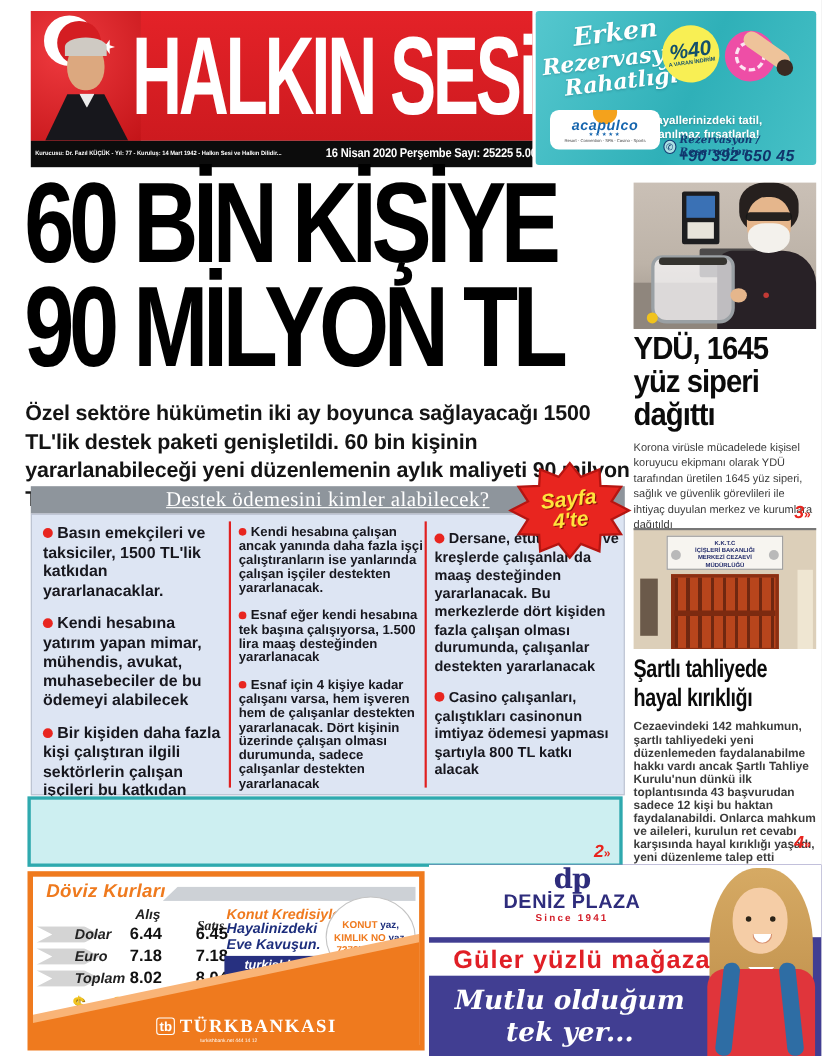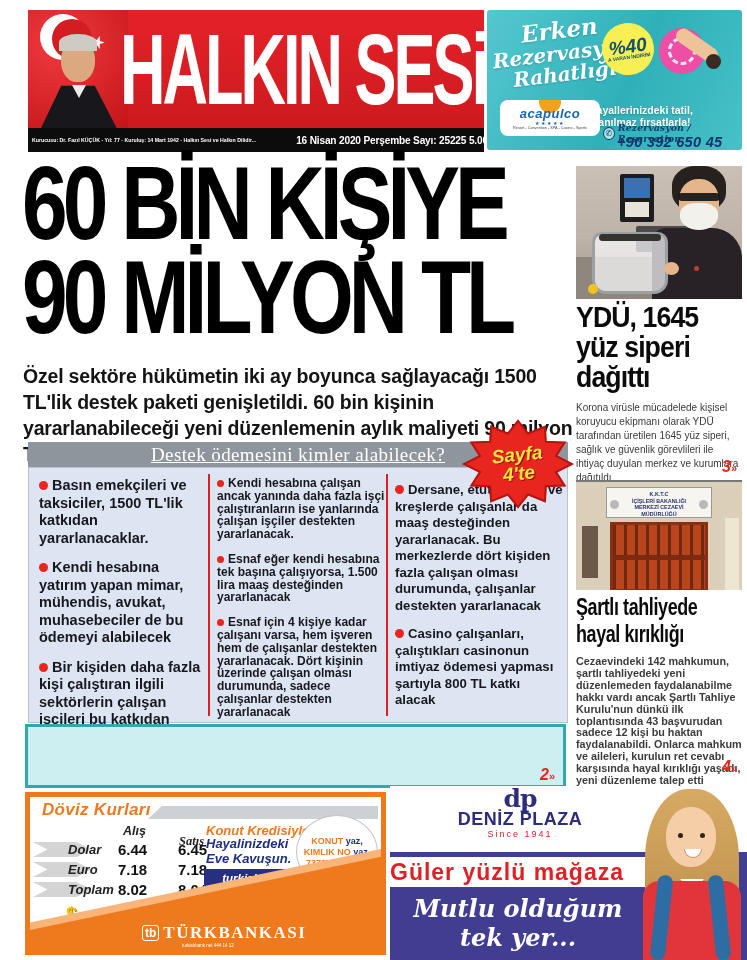--- a/index.html
+++ b/index.html
@@ -137,22 +137,22 @@
   .b-mark{font-size:12px;border:1.5px solid #fff;border-radius:3px;padding:0 2px;font-weight:900;}
   .b-word{font-family:"Liberation Serif",serif;font-size:17px;font-weight:bold;letter-spacing:1.5px;}
   .b-logosub{position:absolute;left:152px;top:146px;color:#fff;font-size:4.5px;}
 
   
   #plaza{position:absolute;left:390px;top:786px;width:357px;height:174px;background:#413e92;overflow:hidden;}
   .p-top{position:absolute;left:0;top:0;width:100%;height:66px;background:#fff;}
   .p-logo{position:absolute;left:58px;top:1px;width:144px;text-align:center;color:#2e2c7c;}
   .dp{font-size:25px;font-weight:900;letter-spacing:-1px;line-height:23px;font-family:"DejaVu Serif",serif;}
   .p-brand{font-size:18px;font-weight:900;letter-spacing:.5px;line-height:18px;}
-  .p-since{font-size:9px;font-weight:normal;color:#d31f2a;letter-spacing:2px;line-height:12px;}
-  .p-band{position:absolute;left:0;top:71px;width:256px;height:30px;background:#fff;display:flex;align-items:center;justify-content:flex-start;}
+  .p-since{font-size:9px;font-weight:bold;color:#d31f2a;letter-spacing:2px;line-height:12px;}
+  .p-band{position:absolute;left:0;top:71px;width:256px;height:30px;background:#fff;display:flex;align-items:center;justify-content:flex-end;}
   .p-band span{color:#e01f26;font-size:23px;font-weight:900;letter-spacing:1px;}
   .p-script{position:absolute;left:0;top:108px;width:256px;text-align:center;color:#fff;font-family:"DejaVu Serif",serif;font-style:italic;font-weight:bold;font-size:24px;line-height:29px;}
   .girl{position:absolute;right:2px;top:3px;width:106px;height:171px;}
   .g-hair{position:absolute;left:6px;top:0;width:94px;height:152px;background:linear-gradient(180deg,#d6aa64,#bd8d49);border-radius:46% 46% 34% 34%;}
   .g-face{position:absolute;left:27px;top:18px;width:50px;height:60px;background:#f5cda6;border-radius:48%;}
   .g-eye{position:absolute;width:5px;height:5px;background:#2c2418;border-radius:50%;top:44px;}
   .g-eyeL{left:39px;}.g-eyeR{left:61px;}
   .g-smile{position:absolute;left:45px;top:60px;width:16px;height:8px;background:#fff;border:1px solid #d78f6d;border-top:none;border-radius:0 0 9px 9px;}
   .g-neck{position:absolute;left:41px;top:90px;width:24px;height:12px;background:#fff;clip-path:polygon(0 0,100% 0,50% 100%);}
   .g-shirt{position:absolute;left:4px;top:92px;width:98px;height:79px;background:#e0353b;border-radius:16px 16px 0 0;}

